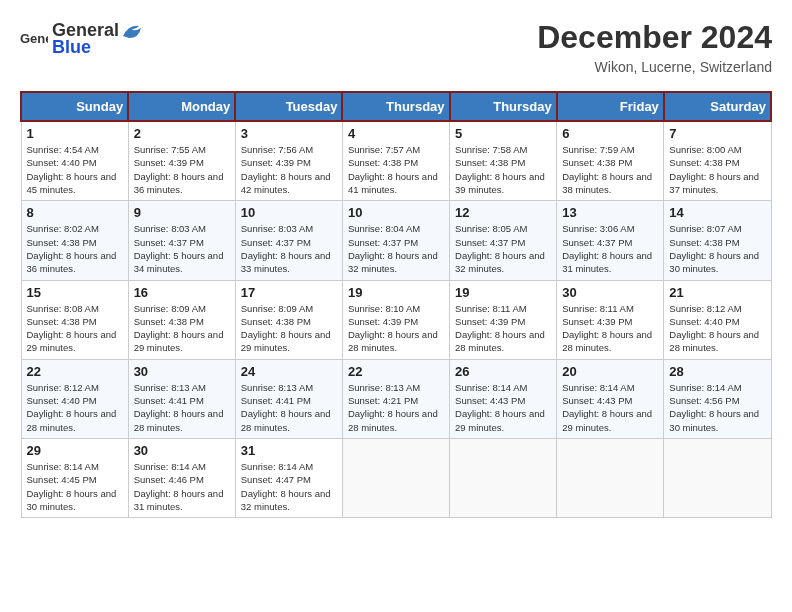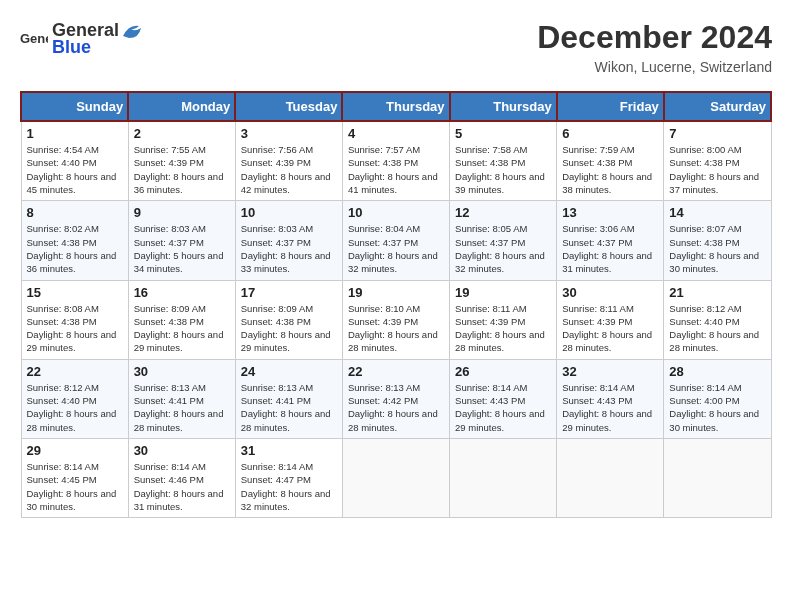--- a/index.html
+++ b/index.html
@@ -313,45 +313,45 @@
         <div class="day-info">
           <span>Sunrise: 8:13 AM</span><br>
           <span>Sunset: 4:41 PM</span><br>
           <span>Daylight: 8 hours and 28 minutes.</span>
         </div>
       </td>
         <td>
         <span class="day-number">22</span>
         <div class="day-info">
           <span>Sunrise: 8:13 AM</span><br>
-          <span>Sunset: 4:42 PM</span><br>
+          <span>Sunset: 4:21 PM</span><br>
           <span>Daylight: 8 hours and 28 minutes.</span>
         </div>
       </td>
         <td>
         <span class="day-number">26</span>
         <div class="day-info">
           <span>Sunrise: 8:14 AM</span><br>
           <span>Sunset: 4:43 PM</span><br>
           <span>Daylight: 8 hours and 29 minutes.</span>
         </div>
       </td>
         <td>
-        <span class="day-number">32</span>
+        <span class="day-number">20</span>
         <div class="day-info">
           <span>Sunrise: 8:14 AM</span><br>
           <span>Sunset: 4:43 PM</span><br>
           <span>Daylight: 8 hours and 29 minutes.</span>
         </div>
       </td>
         <td>
         <span class="day-number">28</span>
         <div class="day-info">
           <span>Sunrise: 8:14 AM</span><br>
-          <span>Sunset: 4:00 PM</span><br>
+          <span>Sunset: 4:56 PM</span><br>
           <span>Daylight: 8 hours and 30 minutes.</span>
         </div>
       </td>
       </tr>
       <tr>
         <td>
         <span class="day-number">29</span>
         <div class="day-info">
           <span>Sunrise: 8:14 AM</span><br>
           <span>Sunset: 4:45 PM</span><br>

